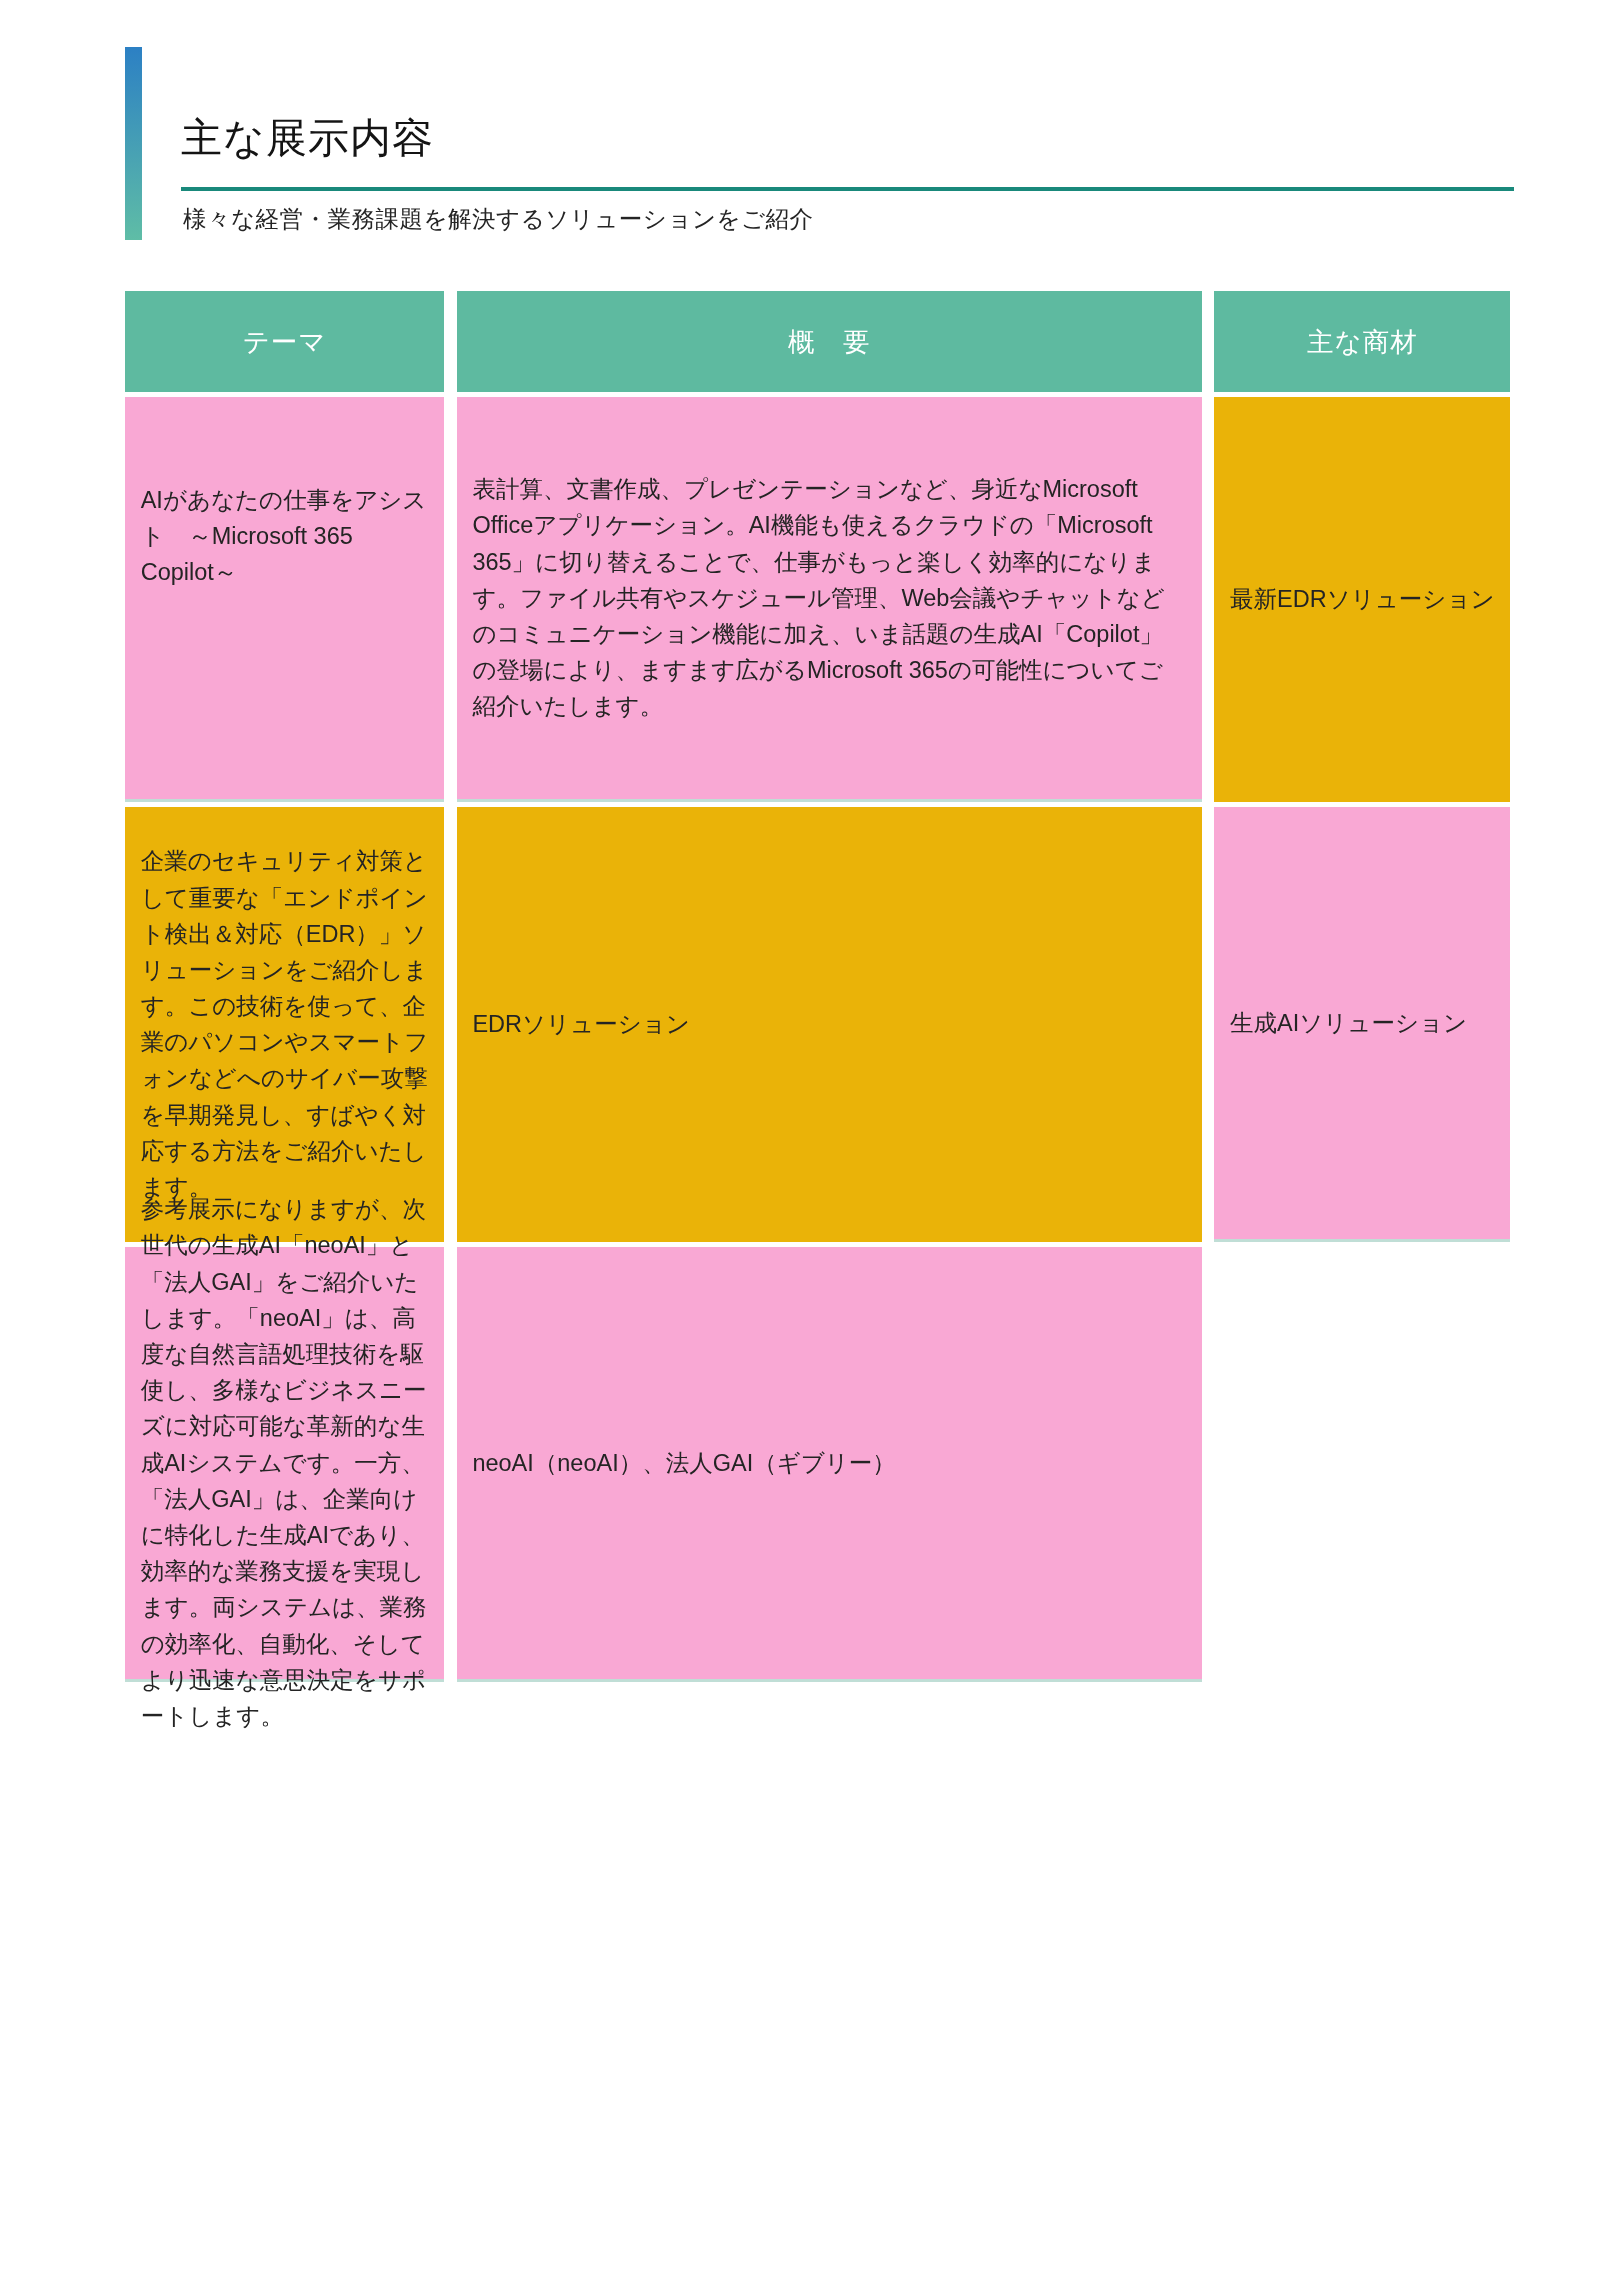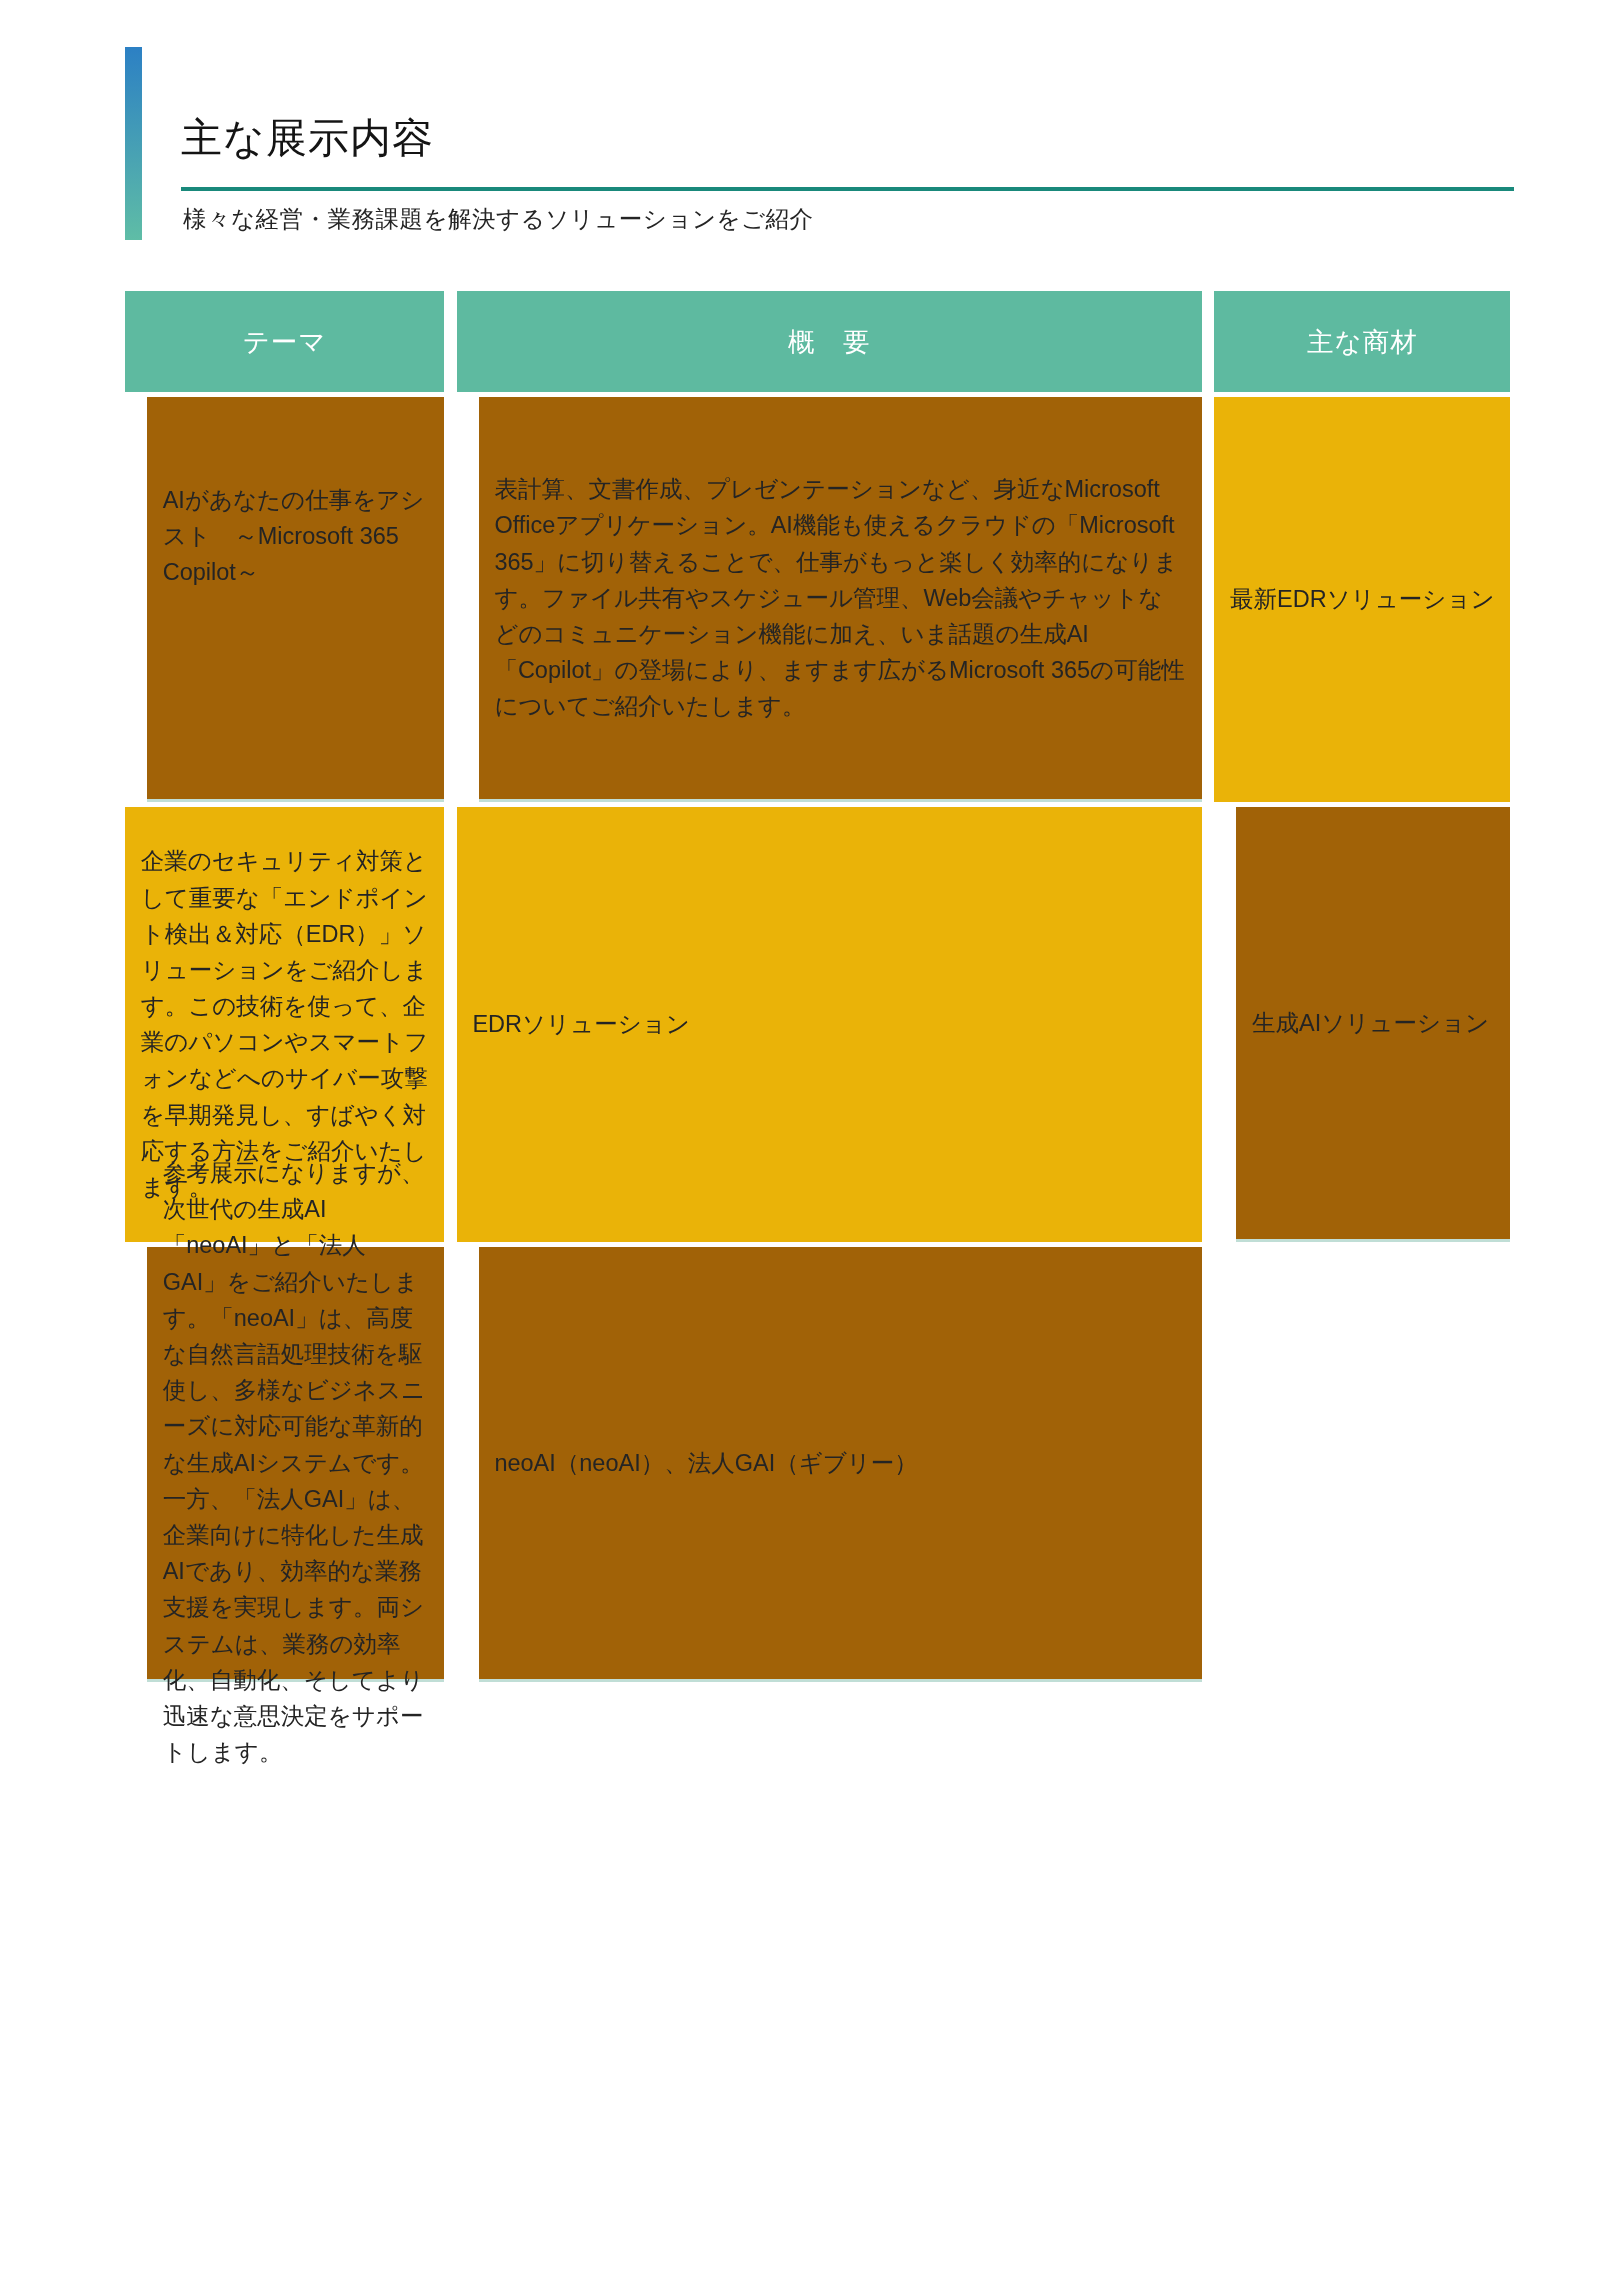--- a/index.html
+++ b/index.html
@@ -73,23 +73,22 @@
   .td {
     display: flex;
     align-items: center;
     padding: 13.7px 15.7px;
     font-size: 23.5px;
     line-height: 1.54;
     color: #242424;
     box-sizing: border-box;
   }
   .green {
-    background: #a16207;
+    background: #f9a8d4;
     border-bottom: 3.9px solid #c0ded6;
-    margin-left: 22px;
   }
   .white {
     background: #eab308;
   }
   .lift {
     padding-bottom: 137px;
   }
   .footnote {
     position: absolute;
     left: 125px;

